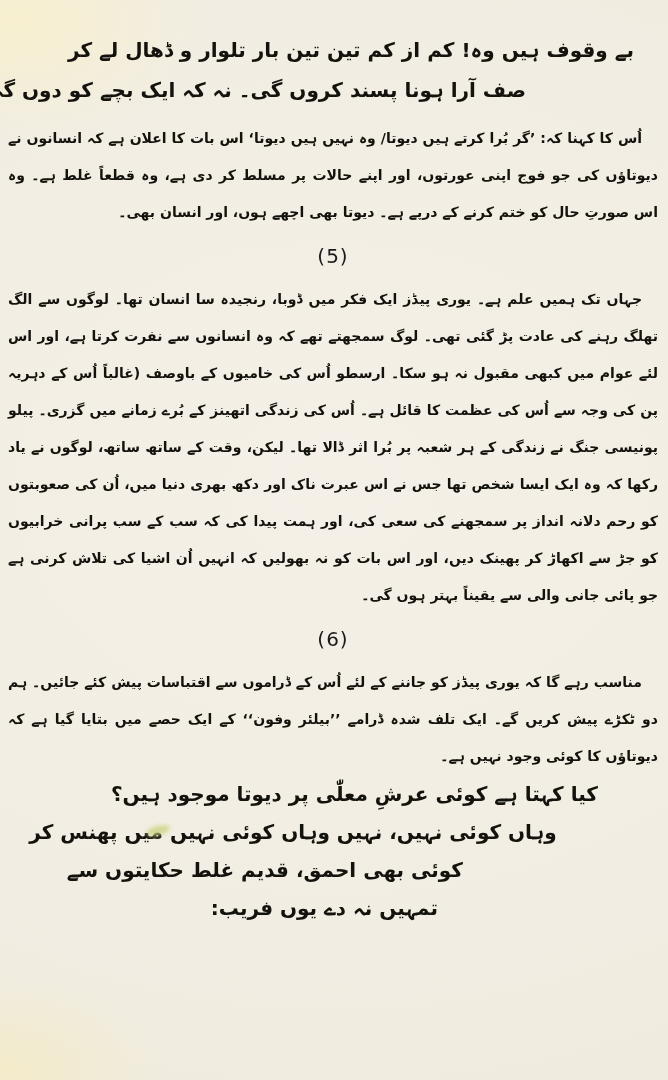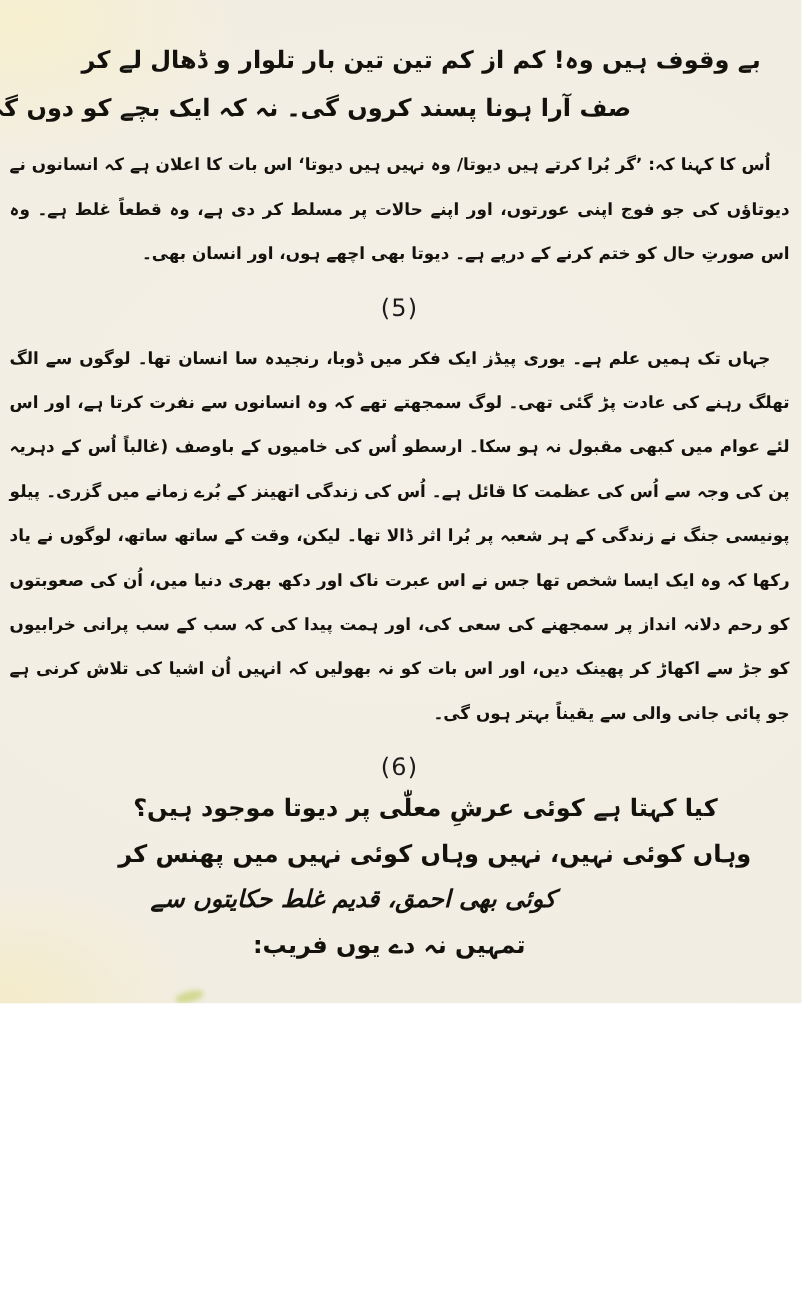--- a/index.html
+++ b/index.html
@@ -2,21 +2,21 @@
 <html lang="ur"><head>
 <meta charset="utf-8">
 <style>
   html, body { margin: 0; padding: 0; }
   body {
     width: 668px; height: 1080px;
     font-family: "DejaVu Sans", sans-serif;
   }
   .page {
     position: relative;
-    width: 668px; height: 836px;
+    width: 668px; height: 1080px;
     overflow: hidden;
     background:
       radial-gradient(ellipse 320px 200px at 2% 2%, rgba(248,240,205,.9) 0%, rgba(248,240,205,0) 60%),
       radial-gradient(ellipse 260px 160px at 1% 99%, rgba(244,235,200,.9) 0%, rgba(244,235,200,0) 60%),
       radial-gradient(ellipse 900px 700px at 50% 45%, #f4f0e7 0%, #f1ede2 70%, #efeadd 100%);
     color: #17150f;
   }
   .content { padding: 30px 10px 0 8px; }
 
   
@@ -24,22 +24,22 @@
     font-weight: bold;
     font-size: 20px;
     line-height: 40px;
     white-space: nowrap;
     text-align: right;
     color: #14120d;
   }
   .v1-l1 { margin-right: 24px; }
   .v1-l2 { margin-right: 132px; }
   .v2-l1 { margin-right: 60px; }
-  .v2-l2 { margin-right: 32px; }
-  .v2-l3 { margin-right: 195px; font-style: italic; }
+  .v2-l2 { margin-right: 80px; text-align: center; }
+  .v2-l3 { margin-right: 195px; }
   .v2-l4 { margin-right: 220px; }
   .verse2 .vline { line-height: 38px; }
 
   
   .para {
     margin: 10px 0 0 0;
     font-weight: bold;
     font-size: 14px;
     line-height: 37px;
     text-align: justify;
@@ -81,20 +81,21 @@
     </div>
 
     <p class="para" dir="rtl">اُس کا کہنا کہ: ’گر بُرا کرتے ہیں دیوتا/ وہ نہیں ہیں دیوتا‘ اس بات کا اعلان ہے کہ انسانوں نے دیوتاؤں کی جو فوج اپنی عورتوں، اور اپنے حالات پر مسلط کر دی ہے، وہ قطعاً غلط ہے۔ وہ اس صورتِ حال کو ختم کرنے کے درپے ہے۔ دیوتا بھی اچھے ہوں، اور انسان بھی۔</p>
 
     <div class="section-num">(5)</div>
 
     <p class="para" dir="rtl">جہاں تک ہمیں علم ہے۔ یوری پیڈز ایک فکر میں ڈوبا، رنجیدہ سا انسان تھا۔ لوگوں سے الگ تھلگ رہنے کی عادت پڑ گئی تھی۔ لوگ سمجھتے تھے کہ وہ انسانوں سے نفرت کرتا ہے، اور اس لئے عوام میں کبھی مقبول نہ ہو سکا۔ ارسطو اُس کی خامیوں کے باوصف (غالباً اُس کے دہریہ پن کی وجہ سے اُس کی عظمت کا قائل ہے۔ اُس کی زندگی اتھینز کے بُرے زمانے میں گزری۔ پیلو پونیسی جنگ نے زندگی کے ہر شعبہ پر بُرا اثر ڈالا تھا۔ لیکن، وقت کے ساتھ ساتھ، لوگوں نے یاد رکھا کہ وہ ایک ایسا شخص تھا جس نے اس عبرت ناک اور دکھ بھری دنیا میں، اُن کی صعوبتوں کو رحم دلانہ انداز پر سمجھنے کی سعی کی، اور ہمت پیدا کی کہ سب کے سب پرانی خرابیوں کو جڑ سے اکھاڑ کر پھینک دیں، اور اس بات کو نہ بھولیں کہ انہیں اُن اشیا کی تلاش کرنی ہے جو پائی جانی والی سے یقیناً بہتر ہوں گی۔</p>
 
     <div class="section-num">(6)</div>
 
+    <p class="para" dir="rtl">مناسب رہے گا کہ یوری پیڈز کو جاننے کے لئے اُس کے ڈراموں سے اقتباسات پیش کئے جائیں۔ ہم دو ٹکڑے پیش کریں گے۔ ایک تلف شدہ ڈرامے ’’بیلئر وفون‘‘ کے ایک حصے میں بتایا گیا ہے کہ دیوتاؤں کا کوئی وجود نہیں ہے۔</p>
 
     <div class="verse verse2">
       <div class="vline v2-l1" dir="rtl">کیا کہتا ہے کوئی عرشِ معلّٰی پر دیوتا موجود ہیں؟</div>
       <div class="vline v2-l2" dir="rtl">وہاں کوئی نہیں، نہیں وہاں کوئی نہیں میں پھنس کر</div>
       <div class="vline v2-l3" dir="rtl">کوئی بھی احمق، قدیم غلط حکایتوں سے</div>
       <div class="vline v2-l4" dir="rtl">تمہیں نہ دے یوں فریب:</div>
 
     </div>
 
   </div>

